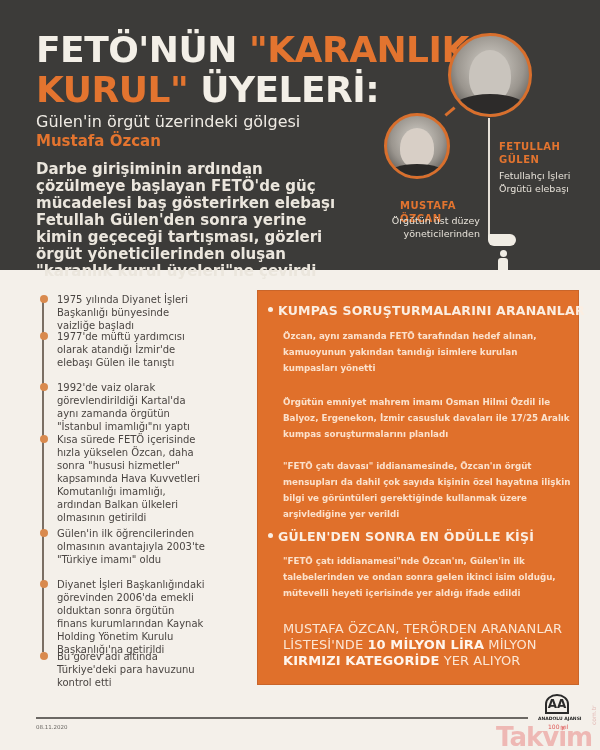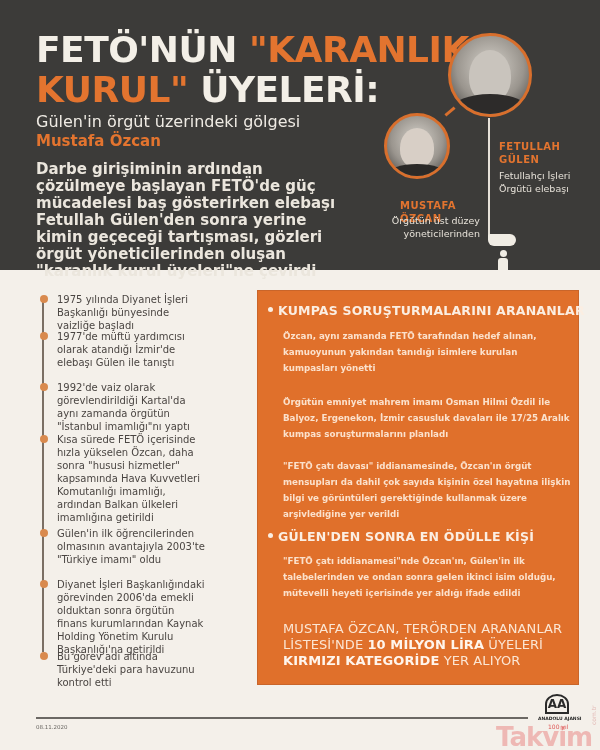--- a/index.html
+++ b/index.html
@@ -97,33 +97,33 @@
   <div class="lbl-desc ozcan-desc">
     <div>Örgütün üst düzey</div>
     <div>yöneticilerinden</div>
   </div>
 </div>
 
 <div class="tl-line"></div>
 <div class="tl-item" style="top:293px"><span class="tl-dot"></span><span>1975 yılında Diyanet İşleri Başkanlığı bünyesinde vaizliğe başladı</span></div>
 <div class="tl-item" style="top:330px"><span class="tl-dot"></span><span>1977'de müftü yardımcısı olarak atandığı İzmir'de elebaşı Gülen ile tanıştı</span></div>
 <div class="tl-item" style="top:381px"><span class="tl-dot"></span><span>1992'de vaiz olarak görevlendirildiği Kartal'da aynı zamanda örgütün "İstanbul imamlığı"nı yaptı</span></div>
-<div class="tl-item" style="top:433px"><span class="tl-dot"></span><span>Kısa sürede FETÖ içerisinde hızla yükselen Özcan, daha sonra "hususi hizmetler" kapsamında Hava Kuvvetleri Komutanlığı imamlığı, ardından Balkan ülkeleri imamlığına getirildi</span></div>
+<div class="tl-item" style="top:433px"><span class="tl-dot"></span><span>Kısa sürede FETÖ içerisinde hızla yükselen Özcan, daha sonra "hususi hizmetler" kapsamında Hava Kuvvetleri Komutanlığı imamlığı, ardından Balkan ülkeleri olmasının getirildi</span></div>
 <div class="tl-item" style="top:527px"><span class="tl-dot"></span><span>Gülen'in ilk öğrencilerinden olmasının avantajıyla 2003'te "Türkiye imamı" oldu</span></div>
 <div class="tl-item" style="top:578px"><span class="tl-dot"></span><span>Diyanet İşleri Başkanlığındaki görevinden 2006'da emekli olduktan sonra örgütün finans kurumlarından Kaynak Holding Yönetim Kurulu Başkanlığı'na getirildi</span></div>
 <div class="tl-item" style="top:650px"><span class="tl-dot"></span><span>Bu görev adı altında Türkiye'deki para havuzunu kontrol etti</span></div>
 
 <div class="orange-box">
   <div class="box-head" style="top:12px"><span class="bullet"></span><span>KUMPAS SORUŞTURMALARINI ARANANLAR</span></div>
   <div class="box-para" style="top:37px">Özcan, aynı zamanda FETÖ tarafından hedef alınan, kamuoyunun yakından tanıdığı isimlere kurulan kumpasları yönetti</div>
   <div class="box-para" style="top:103px">Örgütün emniyet mahrem imamı Osman Hilmi Özdil ile Balyoz, Ergenekon, İzmir casusluk davaları ile 17/25 Aralık kumpas soruşturmalarını planladı</div>
   <div class="box-para" style="top:167px">"FETÖ çatı davası" iddianamesinde, Özcan'ın örgüt mensupları da dahil çok sayıda kişinin özel hayatına ilişkin bilgi ve görüntüleri gerektiğinde kullanmak üzere arşivlediğine yer verildi</div>
   <div class="box-head" style="top:238px"><span class="bullet"></span><span>GÜLEN'DEN SONRA EN ÖDÜLLE KİŞİ</span></div>
   <div class="box-para" style="top:262px">"FETÖ çatı iddianamesi"nde Özcan'ın, Gülen'in ilk talebelerinden ve ondan sonra gelen ikinci isim olduğu, mütevelli heyeti içerisinde yer aldığı ifade edildi</div>
-  <div class="box-final"><span>MUSTAFA ÖZCAN, TERÖRDEN ARANANLAR LİSTESİ'NDE </span><b>10 MİLYON LİRA</b><span> ÜYELERİ </span><b>KIRMIZI KATEGORİDE</b><span> YER ALIYOR</span></div>
+  <div class="box-final"><span>MUSTAFA ÖZCAN, TERÖRDEN ARANANLAR LİSTESİ'NDE </span><b>10 MİLYON LİRA</b><span> MİLYON </span><b>KIRMIZI KATEGORİDE</b><span> YER ALIYOR</span></div>
 </div>
 
 <div class="footer-line"></div>
 <div class="footer-date">08.11.2020</div>
 <div class="watermark">Takvim</div>
 <div class="aa-logo">AA</div>
 <div class="aa-text">ANADOLU AJANSI</div>
 <div class="aa-100">100 yıl</div>
 <div class="watermark-sub">com.tr</div>
 

